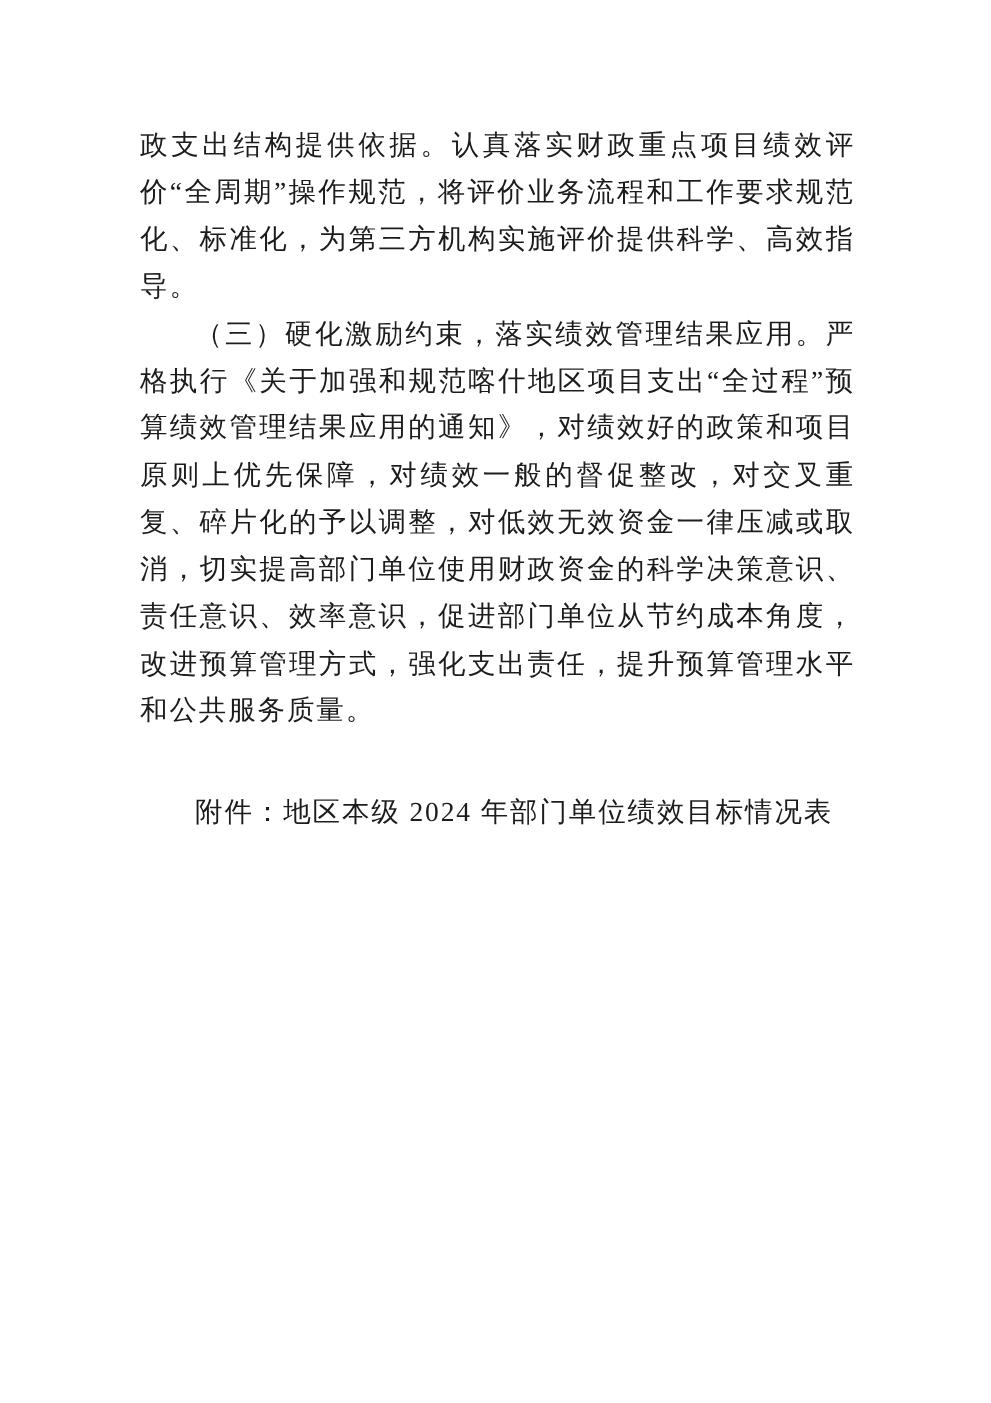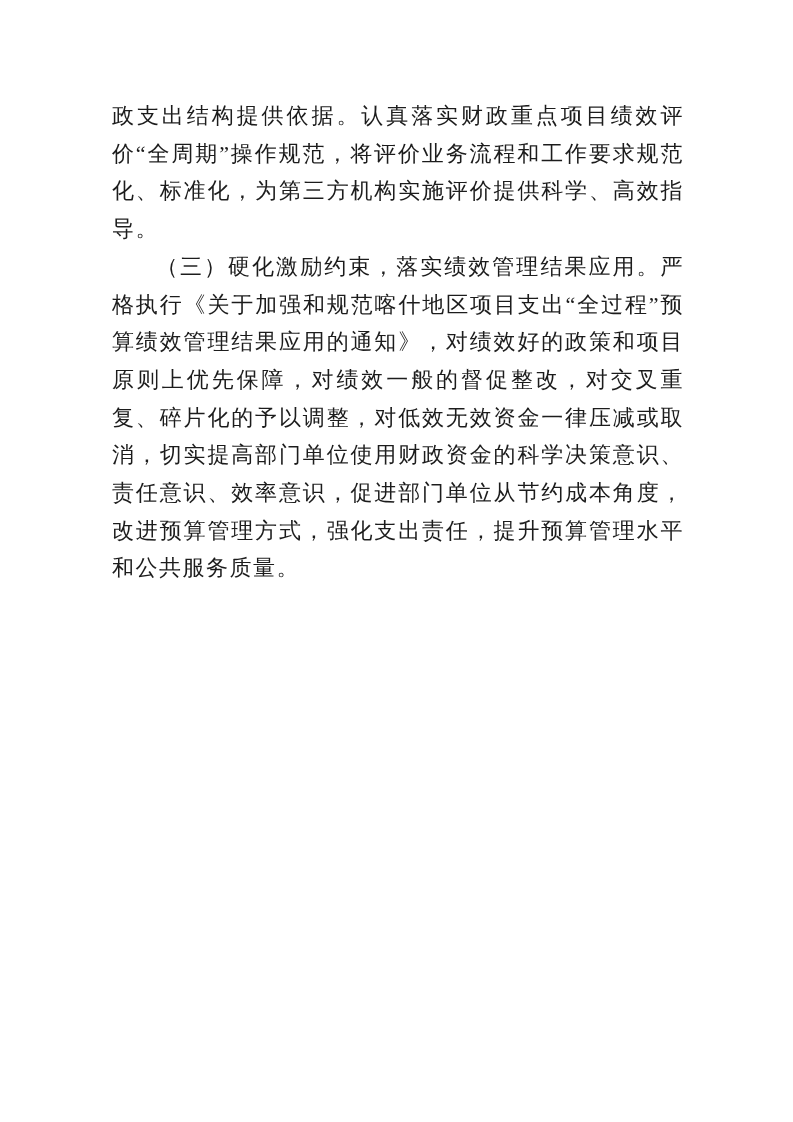--- a/index.html
+++ b/index.html
@@ -42,14 +42,15 @@
   .seg { font-weight: normal; }
   .seg.bold { font-weight: normal; }
 </style>
 </head>
 <body>
 
 <div class="page">
   <div class="doc-body">
       <p class="para"><span class="seg">政支出结构提供依据。认真落实财政重点项目绩效评价“全周期”操作规范，将评价业务流程和工作要求规范化、标准化，为第三方机构实施评价提供科学、高效指导。</span></p>
       <p class="para indent"><span class="seg bold">（三）硬化激励约束，落实绩效管理结果应用。</span><span class="seg">严格执行《关于加强和规范喀什地区项目支出“全过程”预算绩效管理结果应用的通知》，对绩效好的政策和项目原则上优先保障，对绩效一般的督促整改，对交叉重复、碎片化的予以调整，对低效无效资金一律压减或取消，切实提高部门单位使用财政资金的科学决策意识、责任意识、效率意识，促进部门单位从节约成本角度，改进预算管理方式，强化支出责任，提升预算管理水平和公共服务质量。</span></p>
+      <p class="para indent attachment"><span class="seg">附件：地区本级 2024 年部门单位绩效目标情况表</span></p>
     </div>
 </div>
 
 </body></html>

